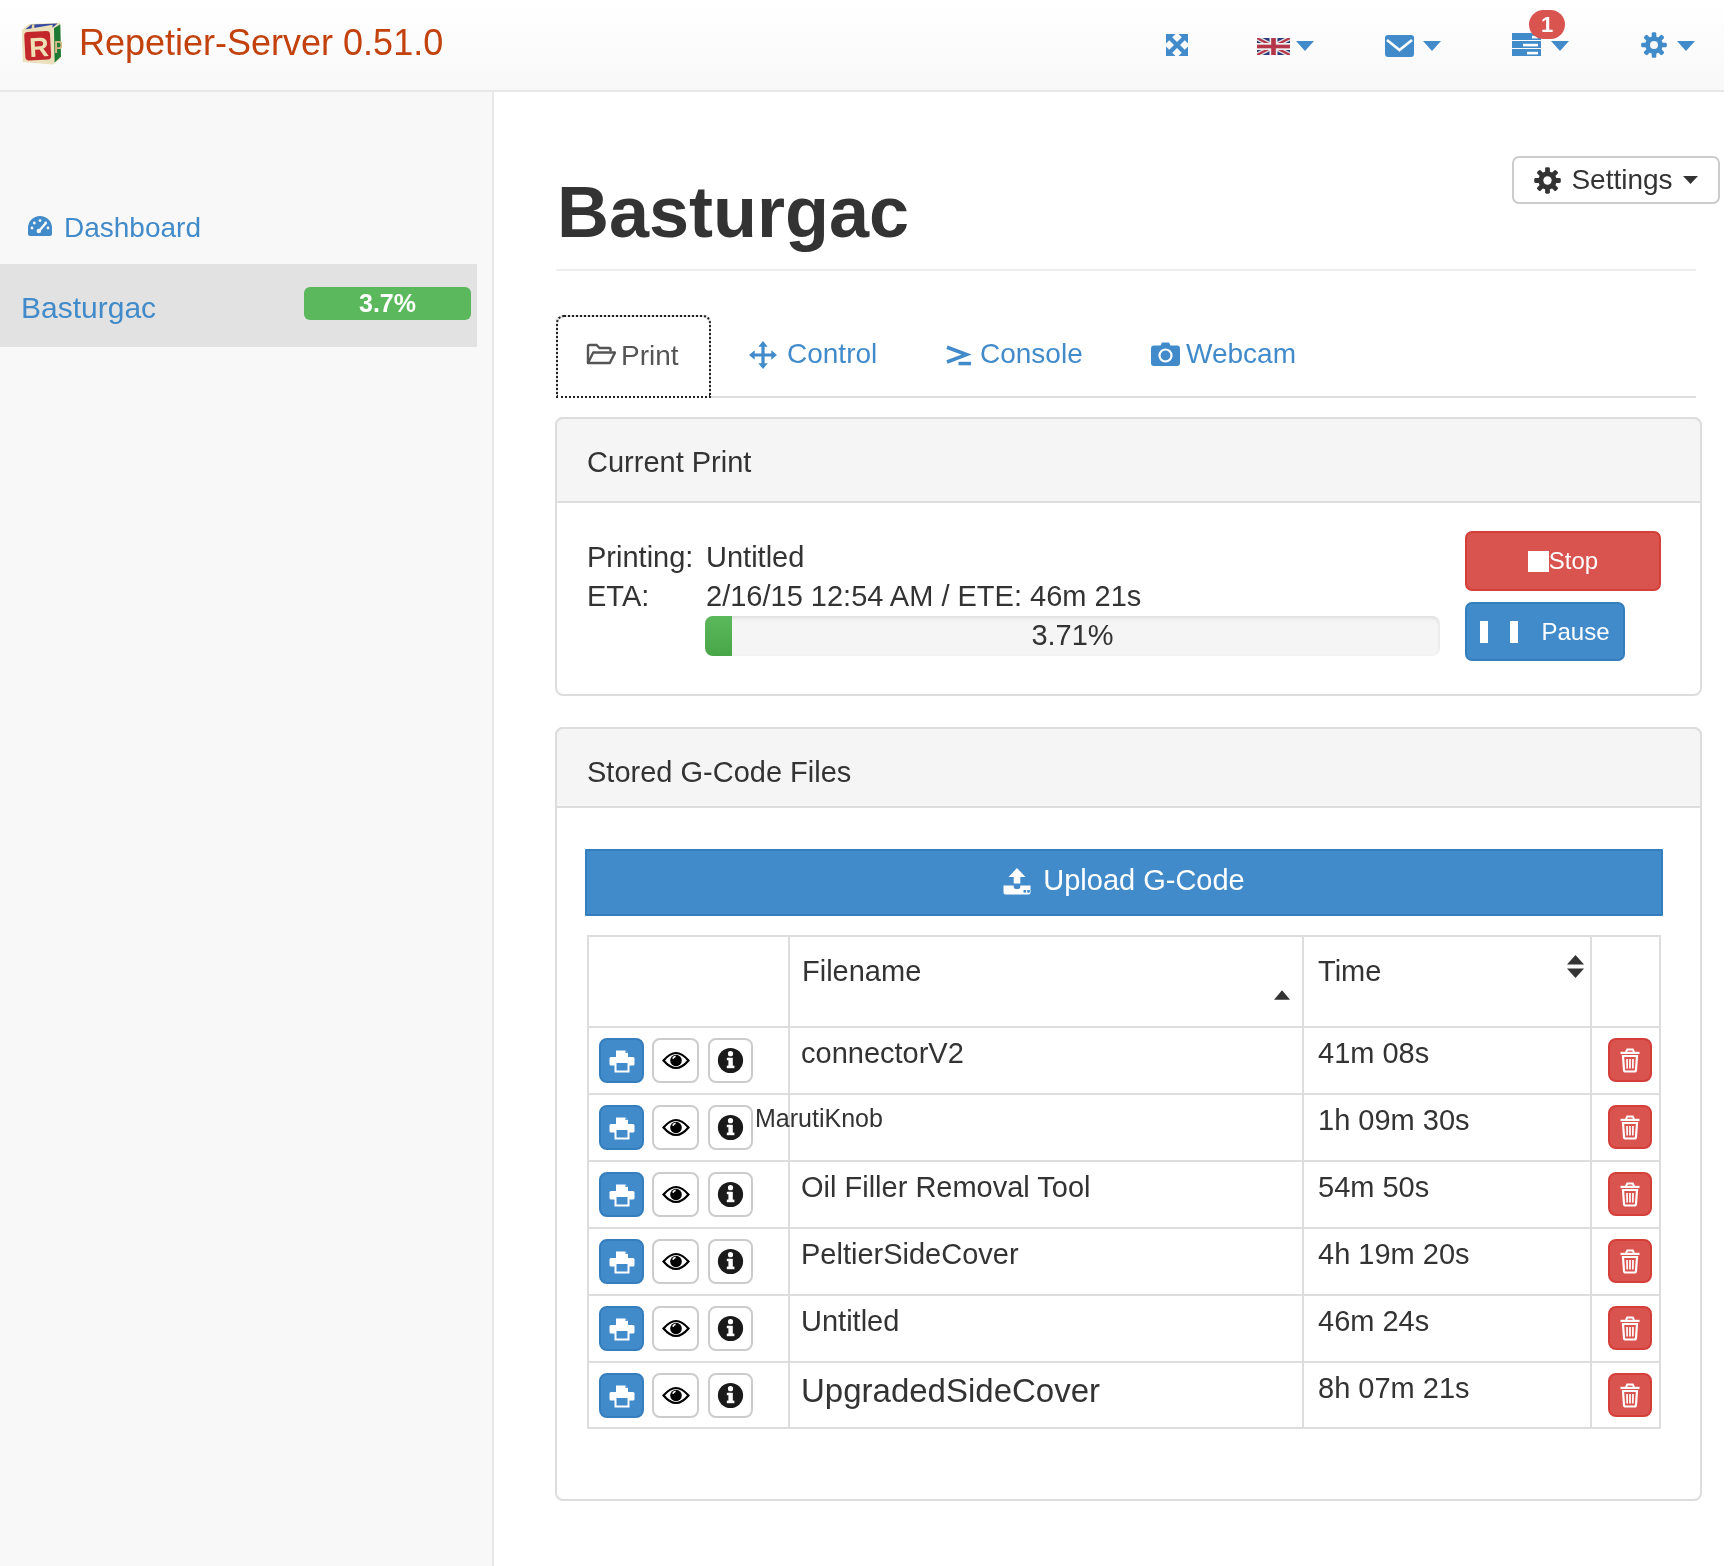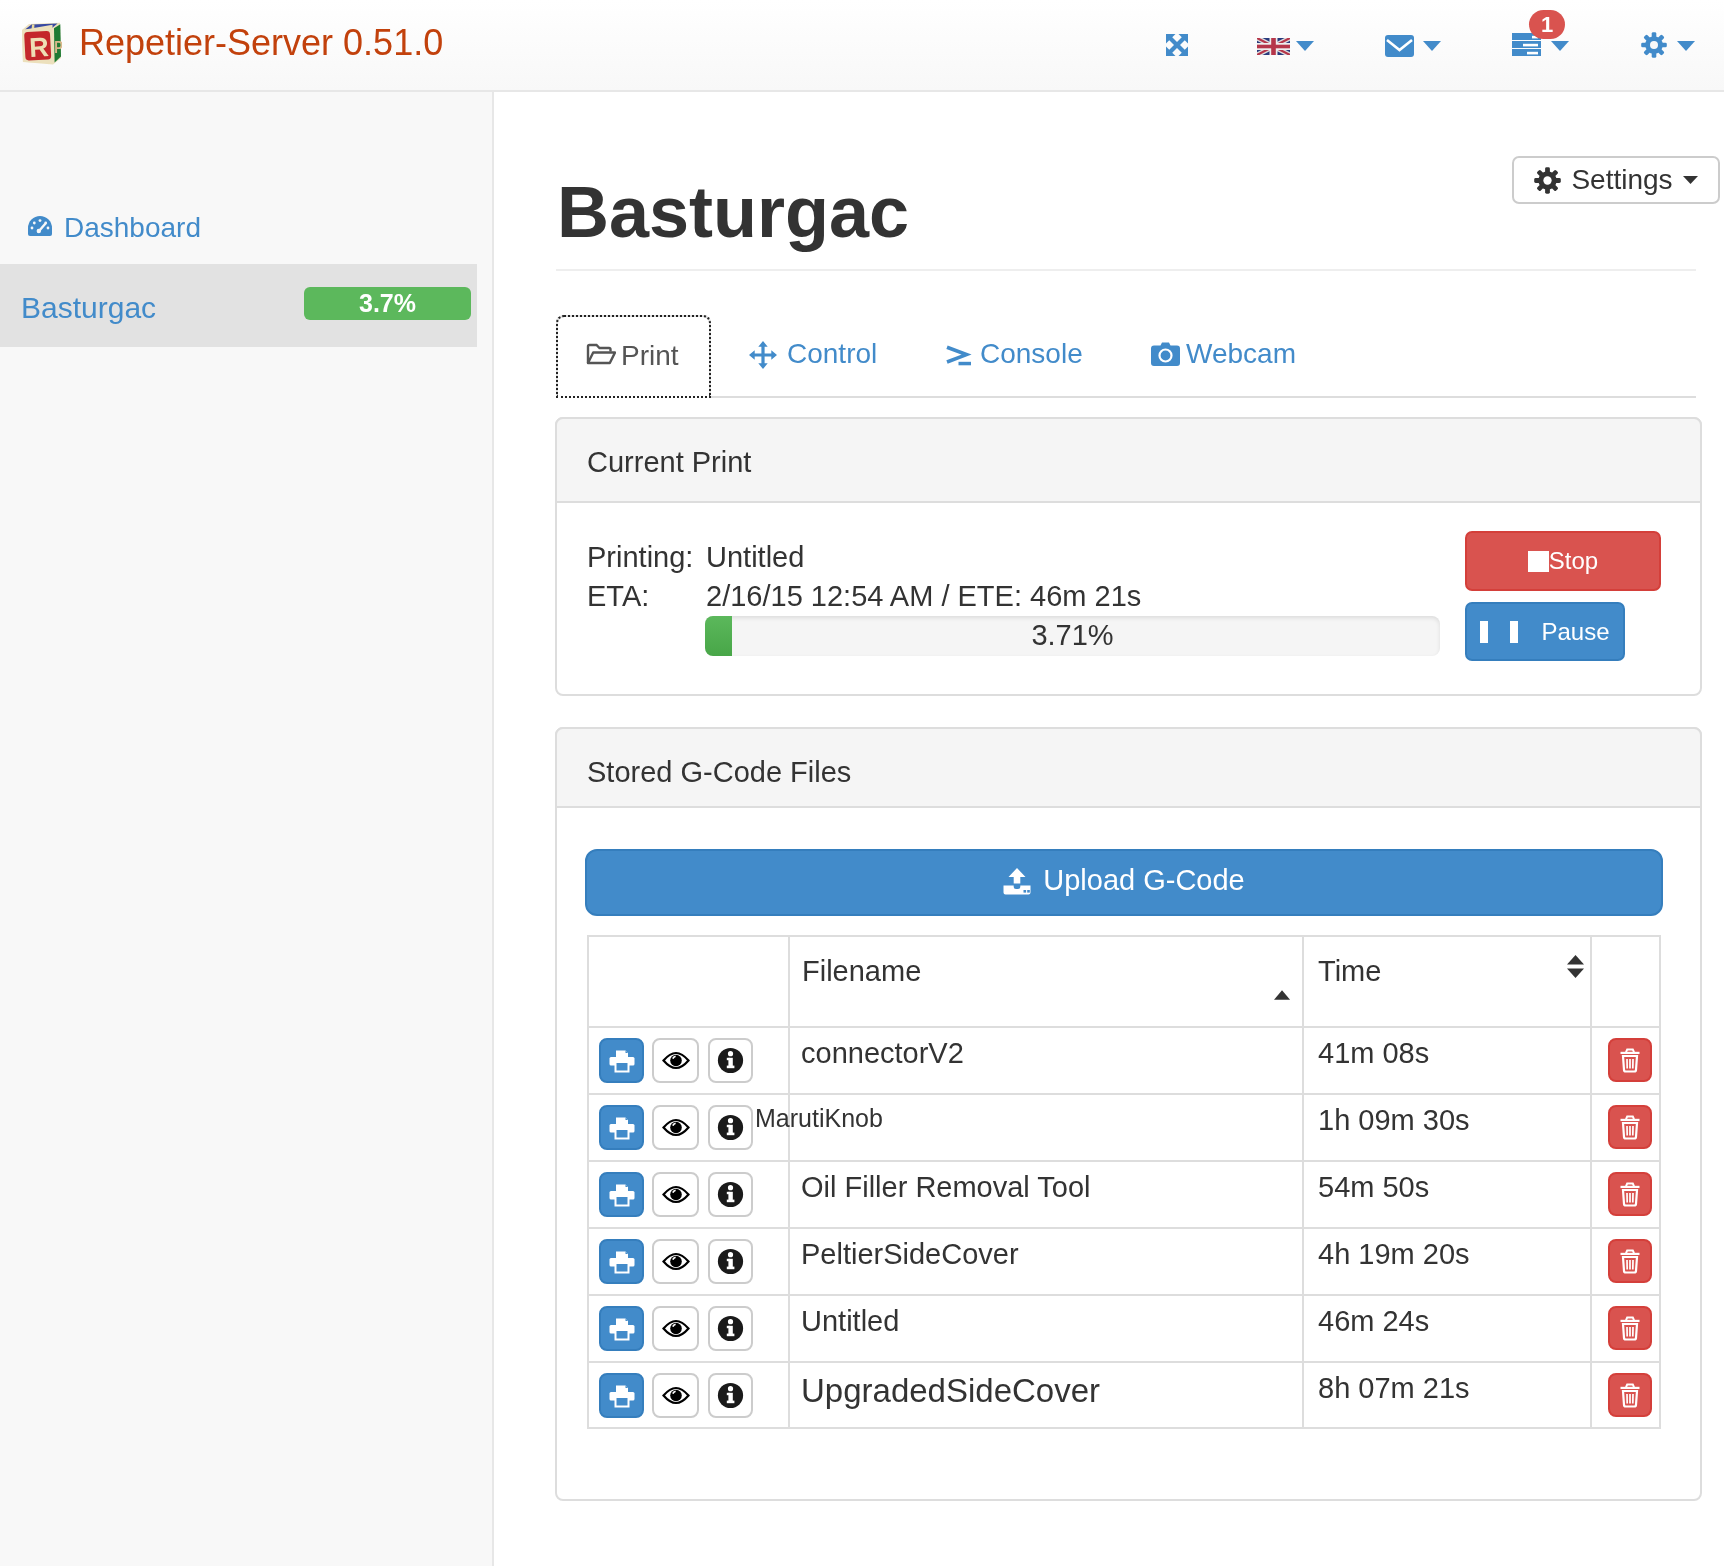--- a/index.html
+++ b/index.html
@@ -162,21 +162,21 @@
 </div>
 <div class="abs" style="left:1465px;top:602px;width:160px;height:59px;background:#428bca;border:2px solid #357ebd;border-radius:7px;display:flex;align-items:center;justify-content:center;gap:25px">
 <div style="width:8px;height:22px;background:#fff"></div>
     <div style="width:8px;height:22px;background:#fff;margin-left:-3px"></div>
 <span style="font-size:24px;color:#fff;margin-left:-2px">Pause</span>
 </div>
 
 <div class="abs" style="left:555px;top:727px;width:1147px;height:774px;border:2px solid #ddd;border-radius:8px;background:#fff"></div>
 <div class="abs" style="left:555px;top:727px;width:1147px;height:81px;background:#f5f5f5;border:2px solid #ddd;border-radius:8px 8px 0 0"></div>
 <div class="t" style="left:587px;top:758px;font-size:29px">Stored G-Code Files</div>
-<div class="abs" style="left:585px;top:849px;width:1078px;height:67px;background:#428bca;border:2px solid #357ebd;border-radius:12px;display:flex;align-items:center;justify-content:center;gap:12px">
+<div class="abs" style="left:585px;top:849px;width:1078px;height:67px;background:#428bca;border:2px solid #357ebd;border-radius:1px;display:flex;align-items:center;justify-content:center;gap:12px">
 <svg width="28" height="27" viewBox="0 0 28 27" style="margin-top:-3px">
 <g fill="#fff">
 <polygon points="14,0 22.5,9 17.3,9 17.3,15.5 10.7,15.5 10.7,9 5.5,9"></polygon>
 <path d="M0.5 17.5 L10.7 17.5 L10.7 19 Q10.7 21 13 21 L15 21 Q17.3 21 17.3 19 L17.3 17.5 L27.5 17.5 L27.5 24.5 Q27.5 26.5 25.5 26.5 L2.5 26.5 Q0.5 26.5 0.5 24.5 Z"></path>
 </g>
 <rect x="20.5" y="22" width="2.6" height="2.6" fill="#428bca"></rect>
 <rect x="24.2" y="22" width="2.6" height="2.6" fill="#428bca"></rect>
 </svg>
 <span style="font-size:29px;color:#fff;position:relative;top:-2px">Upload G-Code</span>
 </div>

